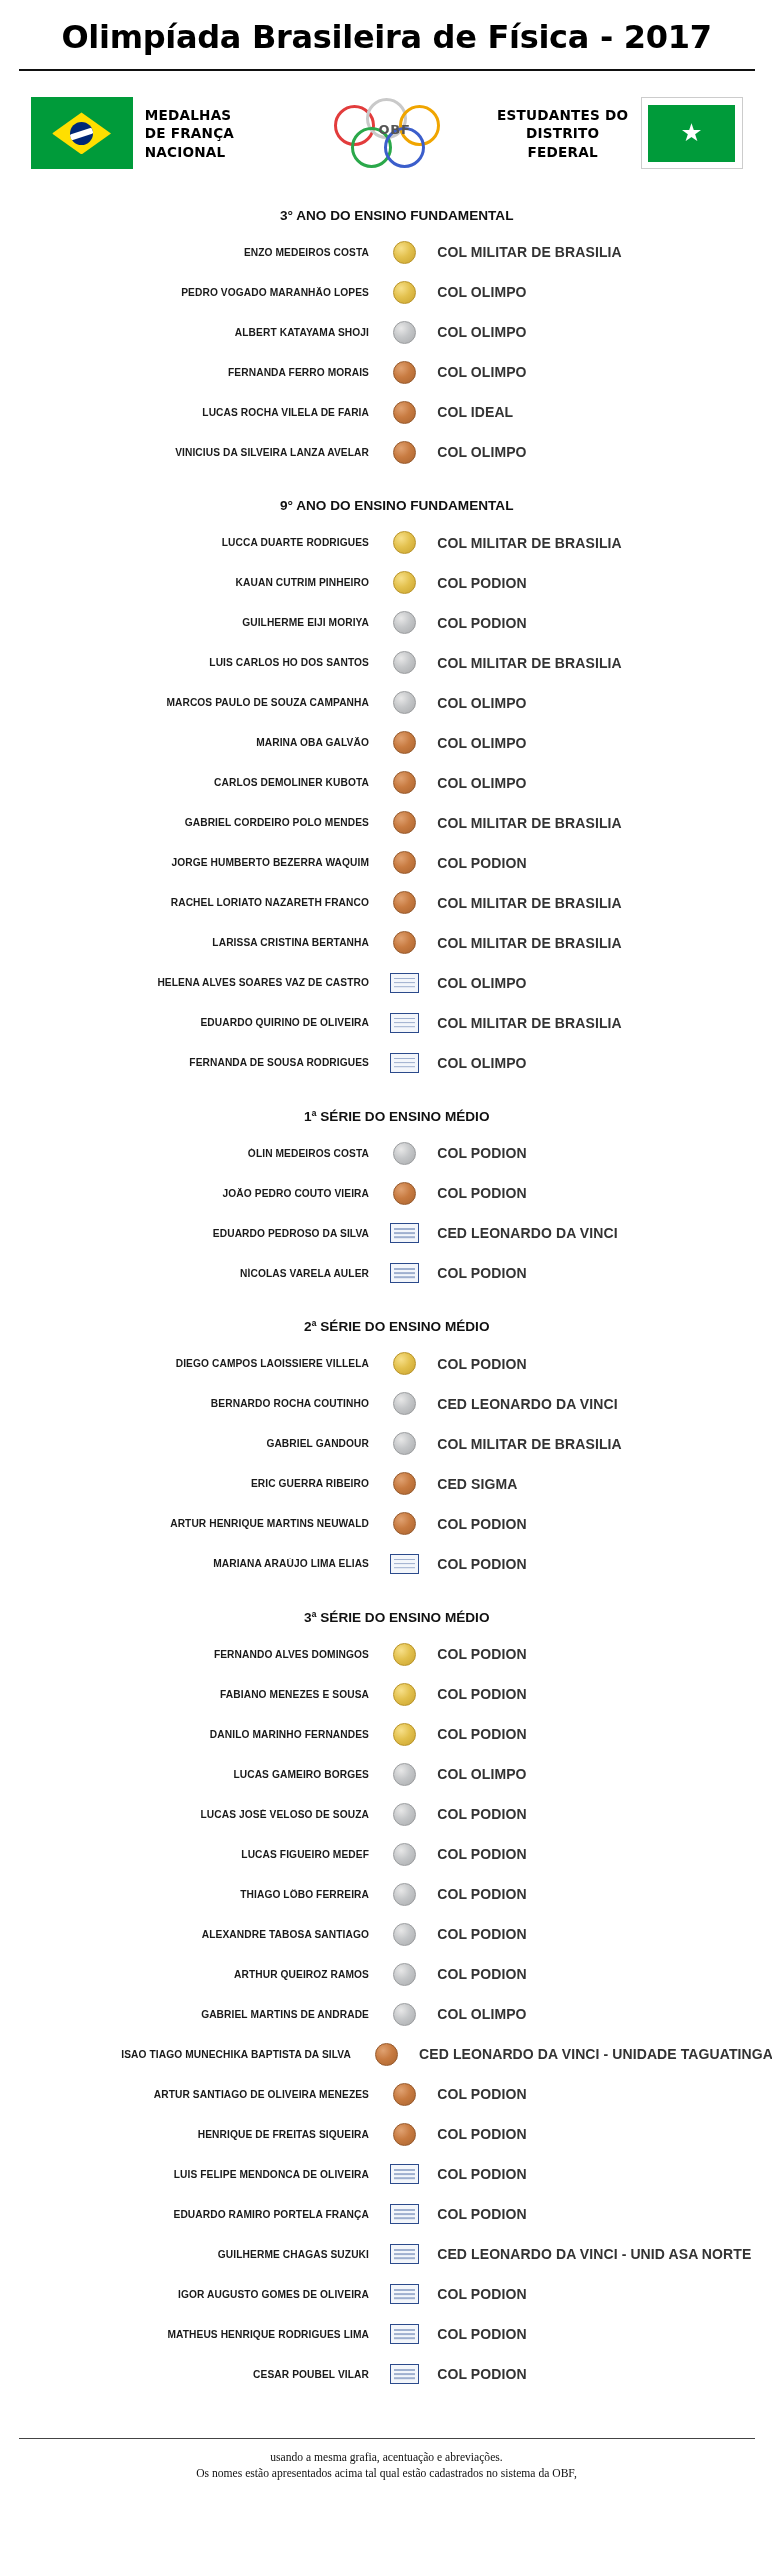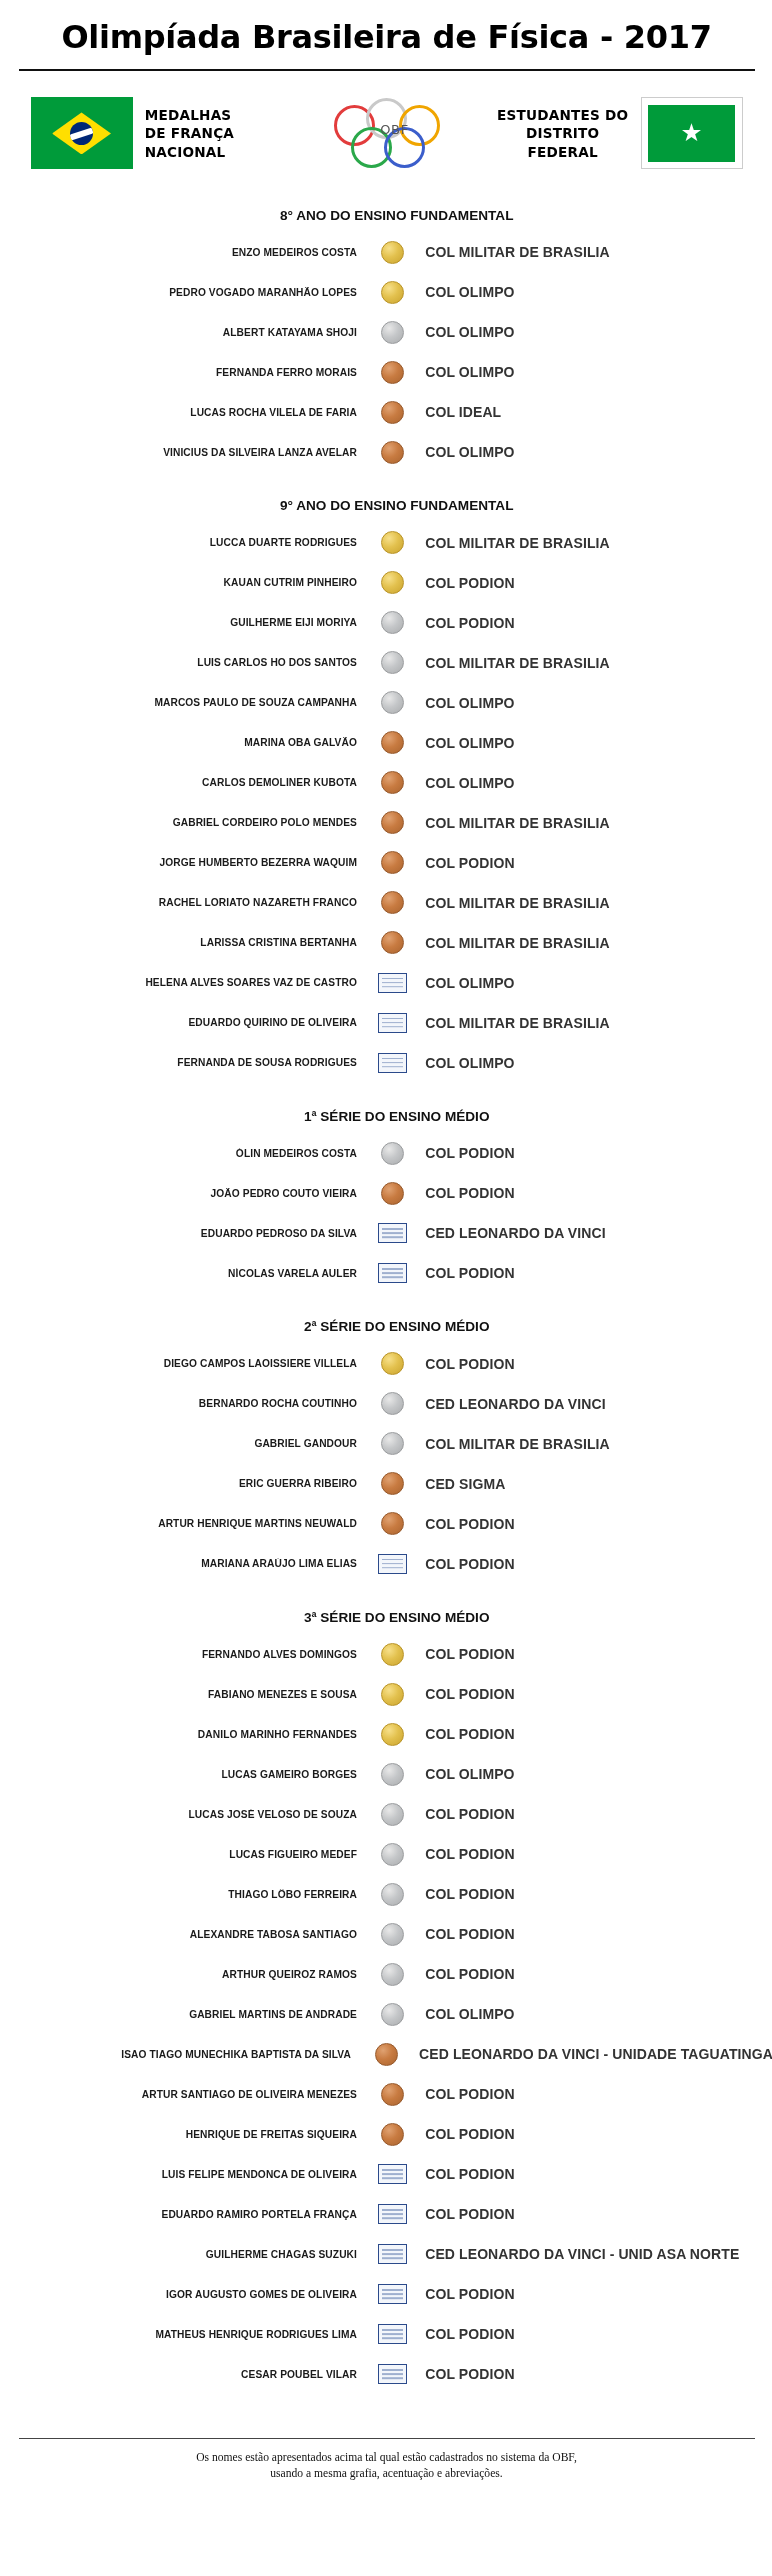--- a/index.html
+++ b/index.html
@@ -137,21 +137,21 @@
   .obf-logo .r1 { left: 5.5px;  top: 12.3px; border-color: #e23c3c; }
   .obf-logo .r2 { left: 37px; top: 5.5px;  border-color: #c9c9c9; }
   .obf-logo .r3 { left: 70px;top: 12.3px; border-color: #f0a500; }
   .obf-logo .r4 { left: 22px; top: 35px; border-color: #2aa84a; }
   .obf-logo .r5 { left: 55px; top: 35px; border-color: #3b5ecb; }
   .obf-logo .obf-word {
     position: absolute;
     left: 16px; right: 0; top: 30px;
     text-align: center;
     font-family: "DejaVu Sans", sans-serif;
-    font-weight: normal;
+    font-weight: bold;
     font-size: 13px;
     color: #555;
     letter-spacing: 0.7px;
   }
 
   
   .content {
     padding: 16.4px 0 0 0;
   }
   .section {
@@ -164,20 +164,21 @@
     font-size: 13.6px;
     color: #111111;
     margin: 0 0 9.5px 0;
     padding-left: 20.4px;
   }
   .rows { display: block; }
   .row {
     display: flex;
     align-items: center;
     height: 40px;
+    padding-left: 12px;
   }
   .name-cell {
     width: 368px;
     text-align: right;
     padding-right: 11px;
     font-size: 10.2px;
     font-weight: bold;
     letter-spacing: 0.1px;
     color: #1a1a1a;
     text-transform: uppercase;
@@ -289,21 +290,21 @@
       <div class="flag-df">
         <div class="df-inner"></div>
         <div class="df-star">★</div>
       </div>
     </div>
 
   </div>
 
   <div class="content" id="sections-root">
       <div class="section">
-        <div class="section-title">8° ANO DO ENSINO FUNDAMENTAL</div>
+        <div class="section-title">3° ANO DO ENSINO FUNDAMENTAL</div>
         <div class="rows">
           <div class="row">
             <div class="name-cell">ENZO MEDEIROS COSTA</div>
             <div class="medal-cell">
               <span class="medal gold"></span>
             </div>
             <div class="school-cell">COL MILITAR DE BRASILIA</div>
           </div>
           <div class="row">
             <div class="name-cell">PEDRO VOGADO MARANHÃO LOPES</div>
@@ -660,18 +661,18 @@
               <span class="cert"></span>
             </div>
             <div class="school-cell">COL PODION</div>
           </div>
         </div>
       </div>
     </div>
 
   <div class="footer">
     <div class="footer-rule"></div>
+    <p>usando a mesma grafia, acentuação e abreviações.</p>
     <p>Os nomes estão apresentados acima tal qual estão cadastrados no sistema da OBF,</p>
-    <p>usando a mesma grafia, acentuação e abreviações.</p>
   </div>
 
 </div>
 
 
 </body></html>

